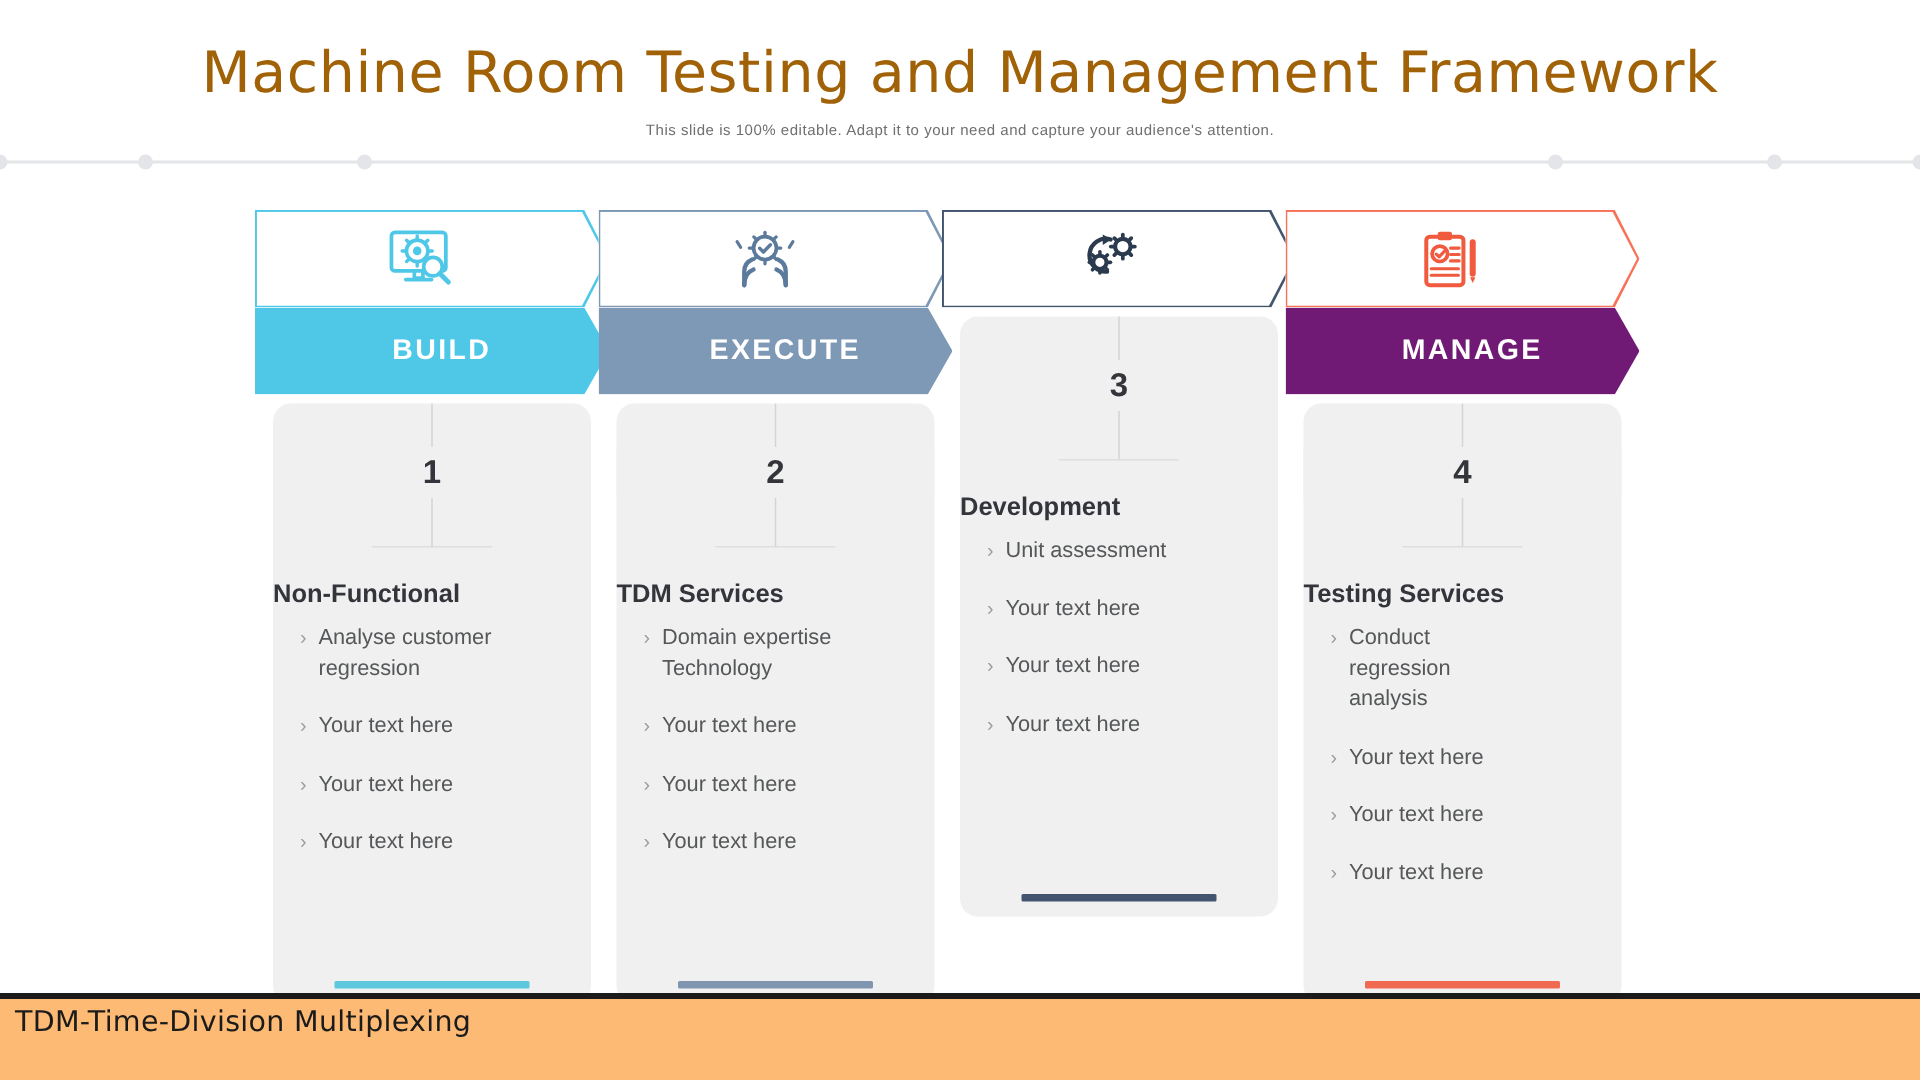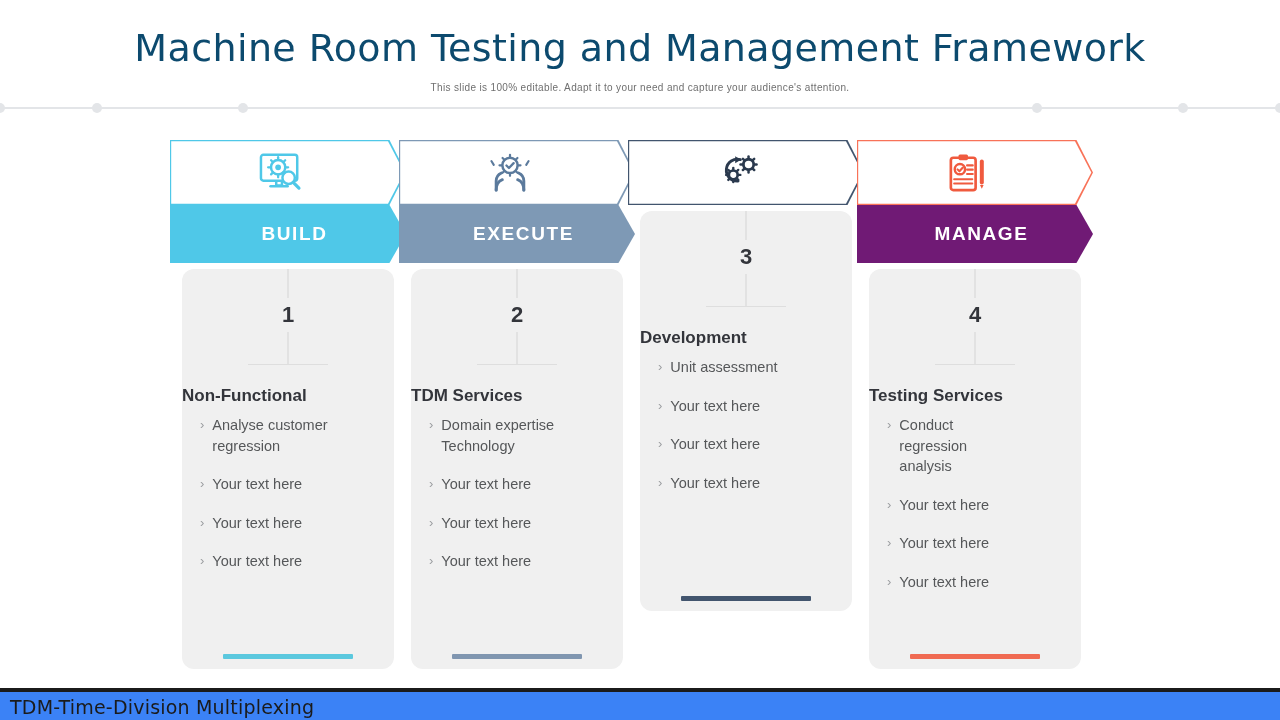--- a/index.html
+++ b/index.html
@@ -16,21 +16,21 @@
     position: relative;
   }
 
   
   .slide-title {
     text-align: center;
     font-family: "DejaVu Sans", sans-serif;
     font-size: 38px;
     font-weight: 400;
     letter-spacing: 0.4px;
-    color: #0c4a6e;
+    color: #a16207;
     margin: 0;
     padding-top: 28px;
     line-height: 1.1;
   }
   .slide-subtitle {
     text-align: center;
     font-family: "Liberation Sans", sans-serif;
     font-size: 10px;
     color: #6f6f6f;
     letter-spacing: 0.35px;
@@ -220,22 +220,22 @@
     height: 5px;
     border-radius: 1px;
   }
 
   
   .footer {
     position: absolute;
     left: 0;
     bottom: 0;
     width: 1280px;
-    height: 32px;
-    background: #3b82f6;
+    height: 58px;
+    background: #fdba74;
   }
   .footer .strip {
     position: absolute;
     left: 0;
     top: 0;
     width: 1280px;
     height: 4px;
     background: #1b1b1b;
   }
   .footer .foot-text {

